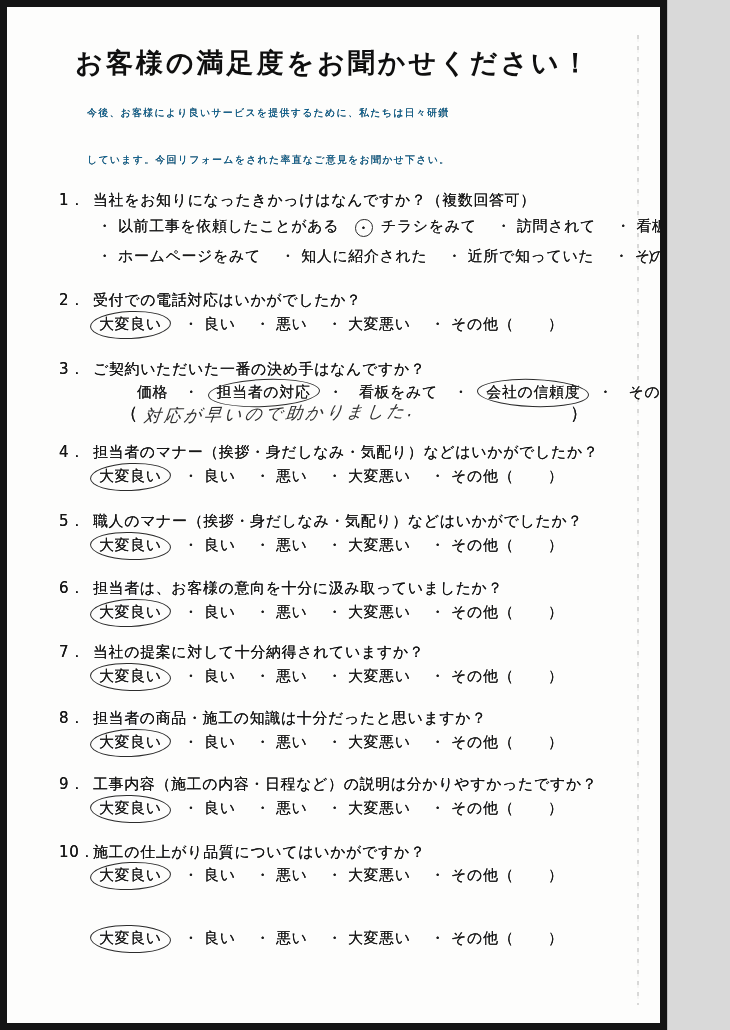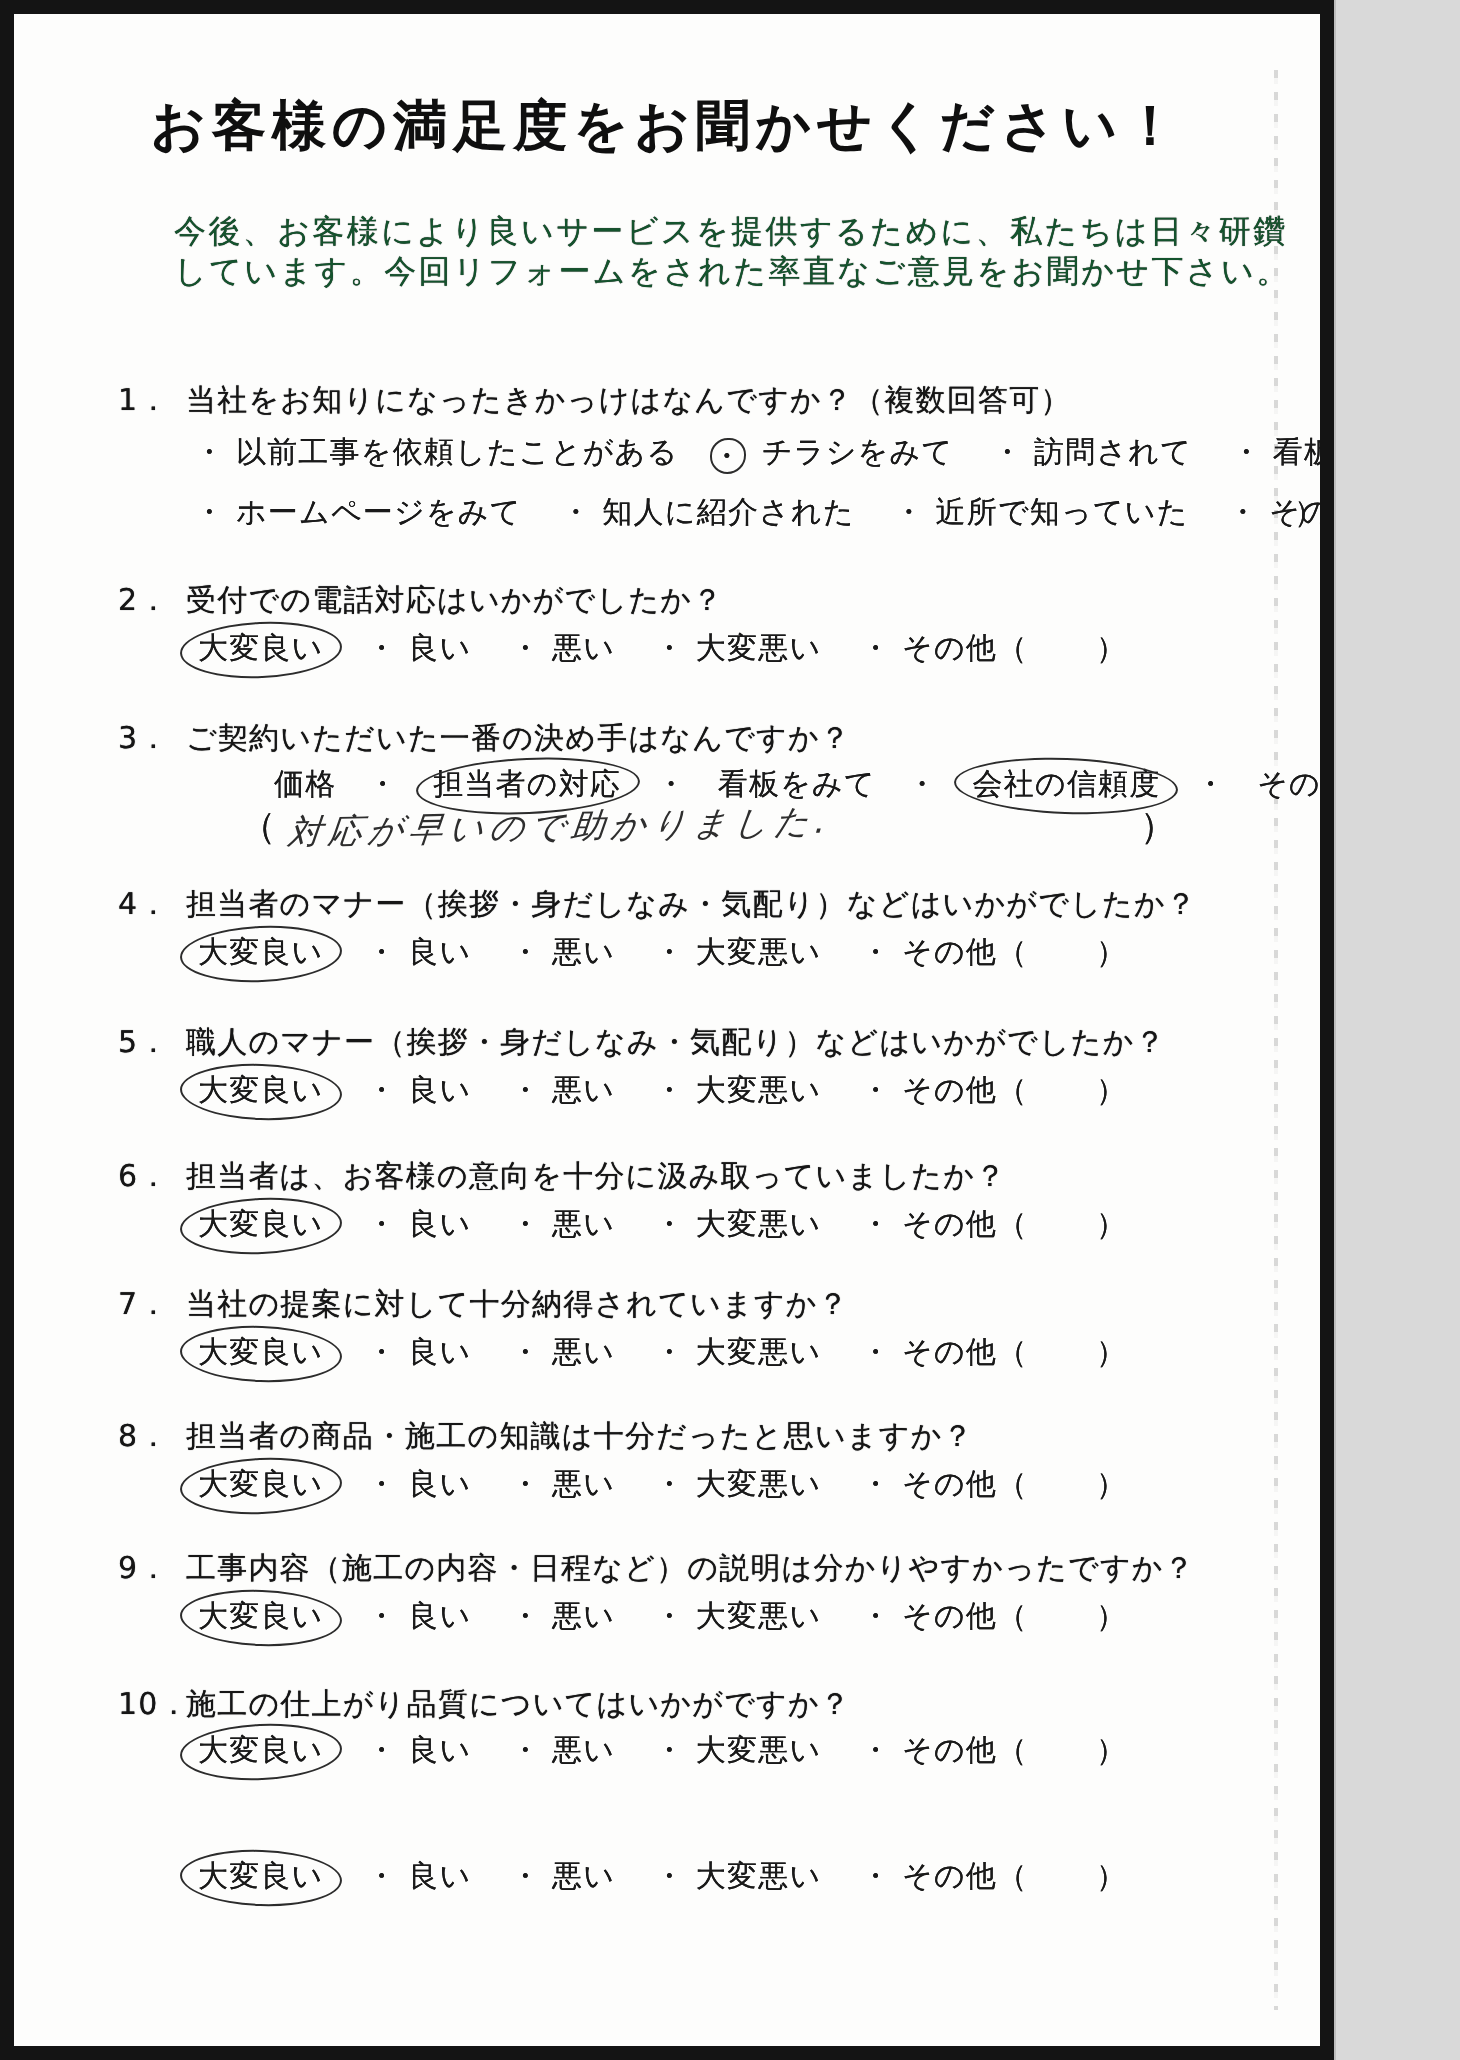--- a/index.html
+++ b/index.html
@@ -39,23 +39,23 @@
     text-align: center;
     font-size: 27px;
     font-weight: bold;
     letter-spacing: 3px;
     color: #0f0f0f;
   }
 
   .intro {
     position: absolute;
     left: 80px;
-    font-size: 16px;
+    font-size: 10px;
     letter-spacing: 1.2px;
-    color: #14532d;
+    color: #0369a1;
     text-shadow: 0 0 0.4px #1b1b1b;
   }
 
   .qline {
     position: absolute;
     left: 52px;
     display: flex;
     font-size: 15px;
     letter-spacing: 0.6px;
     color: #161616;
@@ -122,21 +122,21 @@
 </style>
 </head>
 <body>
 
 <div class="page">
   <div class="scan-artifact"></div>
 
   <div class="doc-title">お客様の満足度をお聞かせください！</div>
 
   <div class="intro" style="top:99px">今後、お客様により良いサービスを提供するために、私たちは日々研鑽</div>
-  <div class="intro" style="top:119px">しています。今回リフォームをされた率直なご意見をお聞かせ下さい。</div>
+  <div class="intro" style="top:146px">しています。今回リフォームをされた率直なご意見をお聞かせ下さい。</div>
 
   <div class="qline" style="top:184px">
     <span class="qnum">1．</span>
     <span>当社をお知りになったきかっけはなんですか？（複数回答可）</span>
   </div>
   <div class="optline" style="top:210px">
     <span>・ 以前工事を依頼したことがある</span>
     <span class="bullet-circled">・</span>
     <span>チラシをみて</span>
     <span class="opt">・ 訪問されて</span>

